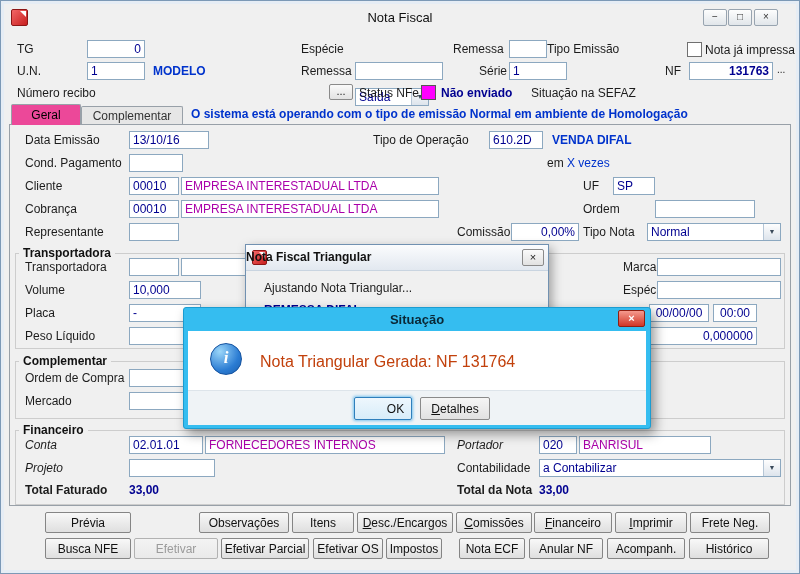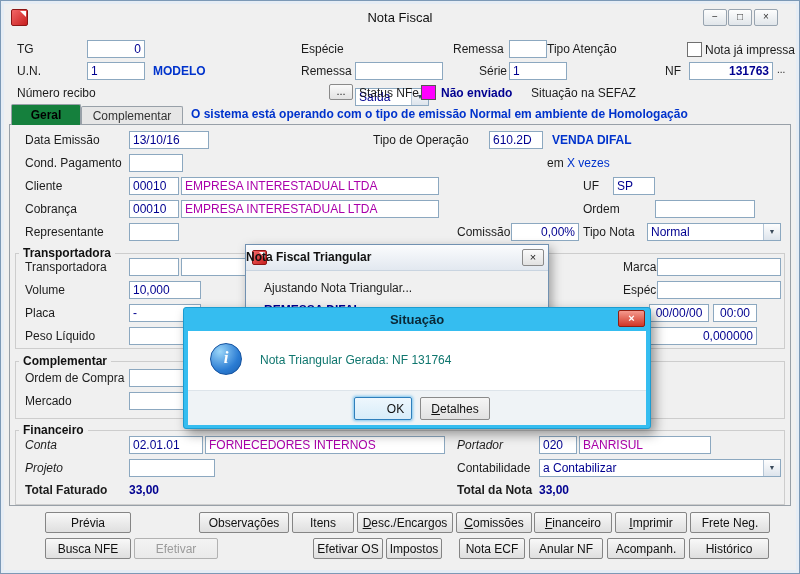--- a/index.html
+++ b/index.html
@@ -22,21 +22,21 @@
     border:1px solid #8a8a8a;border-radius:2px;text-align:center;font-size:11px;color:#222;}
   .wbtn{position:absolute;top:8px;width:24px;height:17px;box-sizing:border-box;
     background:linear-gradient(#fdfdfd,#e1e6ea);border:1px solid #98a4b0;border-radius:2px;
     text-align:center;line-height:14px;font-size:10px;color:#333;}
   .appicon{position:absolute;width:15px;height:15px;background:linear-gradient(135deg,#f26666,#c81f1f);
     border:1px solid #8d1616;border-radius:2px;}
   .appicon::after{content:"";position:absolute;right:1px;top:1px;border-left:6px solid transparent;border-top:6px solid #fff;}
   .wintitle{position:absolute;left:0;right:0;top:9px;text-align:center;font-size:13px;color:#111;}
   .tab{position:absolute;box-sizing:border-box;border:1px solid #98a0a8;border-bottom:none;
     border-radius:2px 2px 0 0;text-align:center;}
-  .tab-active{background:#15803d;z-index:3;font-weight:bold;line-height:21px;}
+  .tab-active{background:#ec4899;z-index:3;font-weight:normal;line-height:21px;}
   .tab-inactive{background:#e6e6e6;z-index:1;line-height:18px;color:#333;}
   .panel{position:absolute;left:8px;top:123px;width:782px;height:382px;
     border:1px solid #98a0a8;background:#f0f0f0;z-index:2;box-sizing:border-box;}
   .groupbox{position:absolute;border:1px solid #cdcdcd;box-sizing:border-box;z-index:2;}
   .grouplabel{position:absolute;background:#f0f0f0;padding:0 4px;font-weight:bold;color:#111;z-index:3;}
   .btn{position:absolute;height:21px;box-sizing:border-box;background:linear-gradient(#f8f8f8,#dfdfdf);
     border:1px solid #858585;border-radius:2px;font-size:12px;color:#111;
     display:flex;align-items:center;justify-content:center;white-space:nowrap;overflow:hidden;z-index:2;}
   .btn span{display:block;}
   .accel span::first-letter{text-decoration:underline;}
@@ -53,21 +53,21 @@
     border:1px solid #1b9cd1;border-radius:3px;box-shadow:4px 5px 12px rgba(0,0,0,.4);z-index:40;box-sizing:border-box;}
   .dlg2-title{position:absolute;left:0;right:0;top:4px;text-align:center;font-weight:bold;font-size:13px;color:#0a2836;}
   .dlg2-close{position:absolute;right:5px;top:2px;width:27px;height:17px;box-sizing:border-box;
     background:linear-gradient(#f59a8e,#d13626);border:1px solid #8f1f12;border-radius:2px;
     color:#fff;text-align:center;line-height:14px;font-size:11px;font-weight:bold;}
   .dlg2-body{position:absolute;left:4px;top:23px;width:458px;height:94px;background:#fff;}
   .dlg2-footer{position:absolute;left:0;right:0;bottom:0;height:34px;background:#eff3f6;border-top:1px solid #dde4ea;}
   .info-icon{position:absolute;left:22px;top:12px;width:30px;height:30px;border-radius:50%;
     background:radial-gradient(circle at 30% 25%,#9bd6f9,#2b7cd3 62%,#1b5fae);border:1px solid #1553a0;
     color:#fff;font:italic bold 17px "Liberation Serif",serif;text-align:center;line-height:28px;}
-  .dlg2-msg{position:absolute;left:72px;top:22px;font-size:12px;color:#0f766e;white-space:nowrap;}
+  .dlg2-msg{position:absolute;left:72px;top:22px;font-size:16px;color:#c2410c;white-space:nowrap;}
   .dlg2-btn{position:absolute;top:66px;height:23px;box-sizing:border-box;
     background:linear-gradient(#f5f5f5,#e1e1e1);border:1px solid #8a8a8a;border-radius:2px;
     font-size:12px;color:#111;display:flex;align-items:center;justify-content:center;}
   .dlg2-btn span{display:block;}
   .dlg2-btn.focused{border-color:#2f7fbc;background:linear-gradient(#eef7fd,#d7ecf9);box-shadow:0 0 3px 1px #7ac3ee;}
 </style>
 </head>
 <body>
 
 <div class="stage">
@@ -80,21 +80,21 @@
 
   <span class="lbl" style="left:16px;top:41px;">TG</span>
   <div class="field right" style="left:86px;top:39px;width:58px;">0</div>
   <span class="lbl" style="left:300px;top:41px;">Espécie</span>
   <div class="field" style="left:354px;top:39px;width:74px;margin-top:48px;">
     <span>Saída</span>
     <span class="dd">▼</span>
   </div>
   <span class="lbl" style="left:452px;top:41px;">Remessa</span>
   <div class="field" style="left:508px;top:39px;width:38px;"></div>
-  <span class="lbl" style="left:546px;top:41px;">Tipo Atenção</span>
+  <span class="lbl" style="left:546px;top:41px;">Tipo Emissão</span>
   <span class="checkbox" style="left:686px;top:41px;"></span>
   <span class="lbl" style="left:704px;top:42px;">Nota já impressa</span>
 
   <span class="lbl" style="left:16px;top:63px;">U.N.</span>
   <div class="field" style="left:86px;top:61px;width:58px;">1</div>
   <span class="lbl blue b" style="left:152px;top:63px;">MODELO</span>
   <span class="lbl" style="left:300px;top:63px;">Remessa</span>
   <div class="field" style="left:354px;top:61px;width:88px;"></div>
   <span class="lbl" style="left:478px;top:63px;">Série</span>
   <div class="field" style="left:508px;top:61px;width:58px;">1</div>
@@ -223,20 +223,23 @@
     </div>
   <div class="btn" style="left:689px;top:511px;width:80px;">
       <span>Frete Neg.</span>
     </div>
 
   <div class="btn" style="left:44px;top:537px;width:86px;">
       <span>Busca NFE</span>
     </div>
   <div class="btn disabled" style="left:133px;top:537px;width:84px;">
       <span>Efetivar</span>
+    </div>
+  <div class="btn" style="left:220px;top:537px;width:88px;">
+      <span>Efetivar Parcial</span>
     </div>
   <div class="btn" style="left:312px;top:537px;width:70px;">
       <span>Efetivar OS</span>
     </div>
   <div class="btn" style="left:385px;top:537px;width:56px;">
       <span>Impostos</span>
     </div>
   <div class="btn" style="left:458px;top:537px;width:66px;">
       <span>Nota ECF</span>
     </div>

